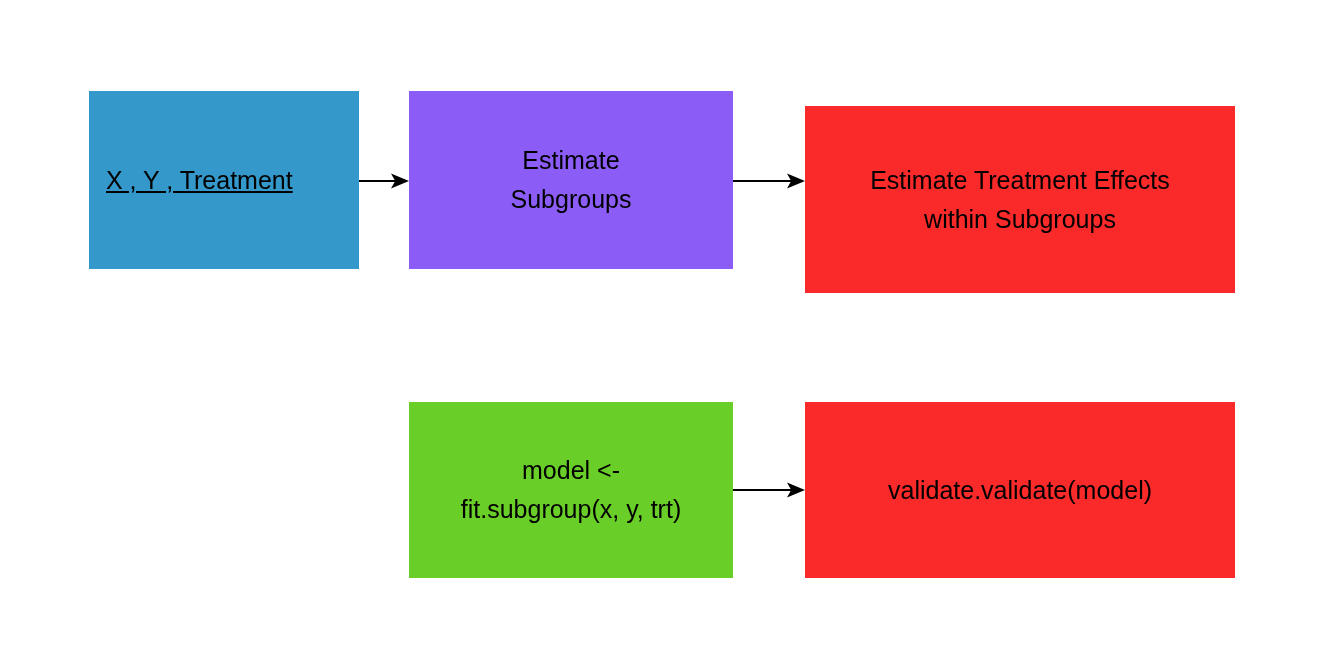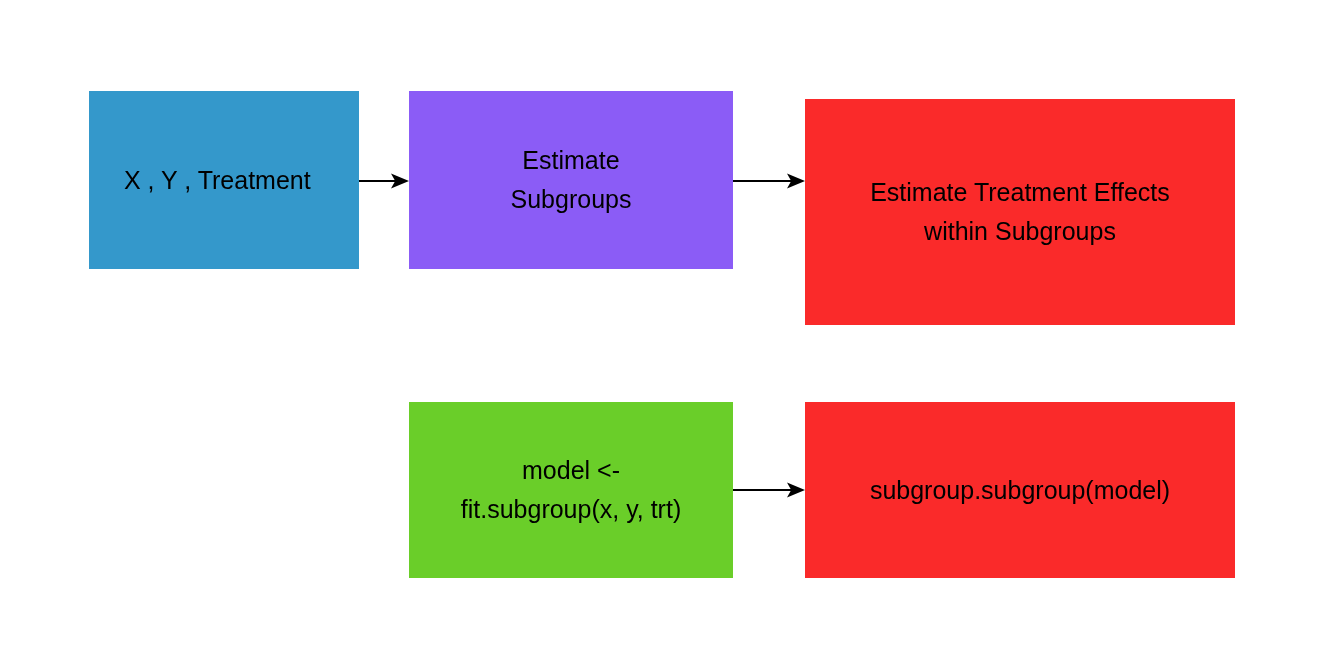--- a/index.html
+++ b/index.html
@@ -32,28 +32,29 @@
     white-space: pre-line;
     letter-spacing: 0px;
     padding: 0 6px;
   }
 
   
   #node-data {
     left: 89px;  top: 91px;  width: 270px; height: 178px;
     background: #3498cb;
     justify-content: flex-start;
-    padding-left: 35px;
+    padding-left: 17px;
+    text-decoration: underline;
   }
   #node-estimate-subgroups {
     left: 409px; top: 91px;  width: 324px; height: 178px;
     background: #8b5cf6;
   }
   #node-estimate-effects {
-    left: 805px; top: 99px;  width: 430px; height: 226px;
+    left: 805px; top: 106px;  width: 430px; height: 187px;
     background: #fa2a2a;
   }
 
   
   #node-fit-subgroup {
     left: 409px; top: 402px; width: 324px; height: 176px;
     background: #6ace29;
   }
   #node-validate-subgroup {
     left: 805px; top: 402px; width: 430px; height: 176px;
@@ -97,15 +98,15 @@
 within Subgroups</div>
 
   <div class="node" id="node-fit-subgroup">model &lt;-
 fit.subgroup(x, y, trt)</div>
 
   <svg class="arrow" id="arrow-3" style="left:733px; top:477px; width:74px; height:26px;" viewBox="0 0 74 26">
     <line x1="0" y1="13" x2="60" y2="13"></line>
     <path d="M 72 13 L 54 5.6 L 58.2 13 L 54 20.4 Z"></path>
   </svg>
 
-  <div class="node" id="node-validate-subgroup">subgroup.subgroup(model)</div>
+  <div class="node" id="node-validate-subgroup">validate.validate(model)</div>
 
 </div>
 
 </body></html>

